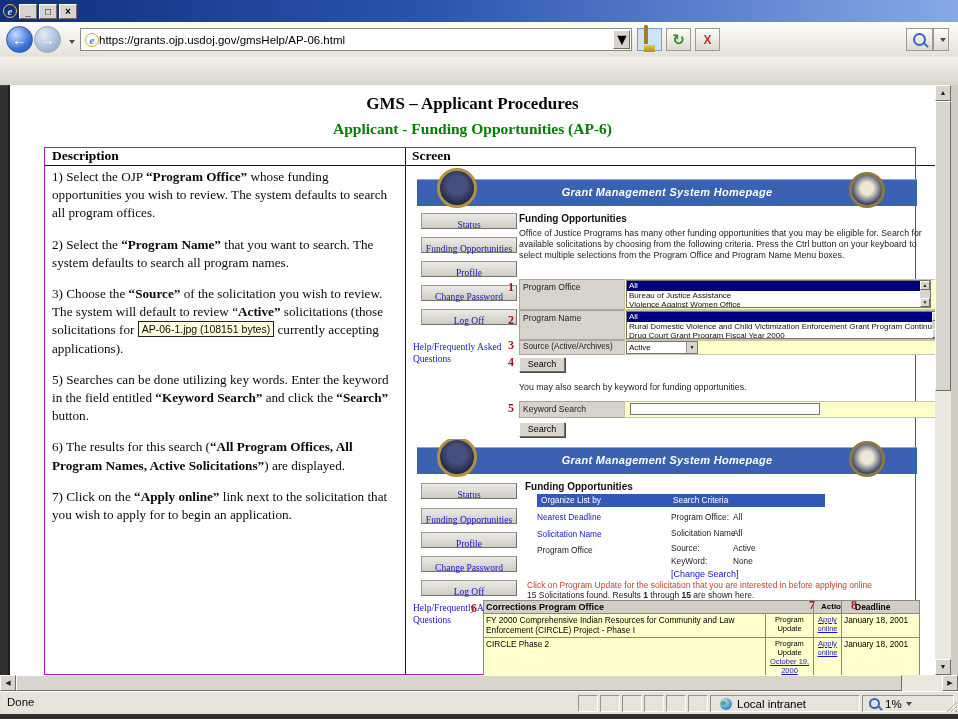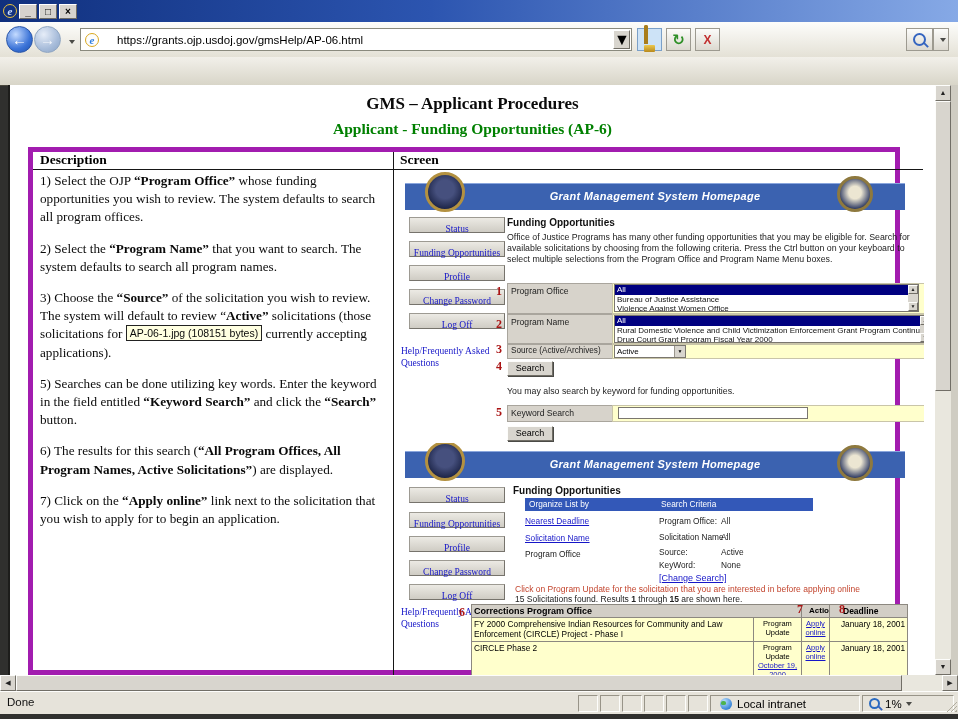--- a/index.html
+++ b/index.html
@@ -11,21 +11,21 @@
   .winbtn{width:18px;height:15px;margin-left:2px;background:#d6d3ce;border:1px solid;border-color:#fff #6e6b64 #6e6b64 #fff;font:bold 10px "Liberation Sans",sans-serif;text-align:center;line-height:13px;color:#000;box-sizing:border-box}
   .ie-e{display:inline-block;width:14px;height:14px;border-radius:50%;border:1px solid #d9a820;font:italic bold 11px "Liberation Serif",serif;color:#2a7be0;text-align:center;line-height:12px;background:#fdfdfd;box-sizing:border-box}
   .ie-e.dark{background:transparent;color:#cfe2ff;border-color:#e8c23c}
   
   #navbar{left:0;top:22px;width:958px;height:35px;background:linear-gradient(#fdfdfb,#e4e1d6);border-bottom:1px solid #b2aea2}
   .navcircle{width:27px;height:27px;border-radius:50%;text-align:center;line-height:26px;font-size:15px;font-weight:bold;box-sizing:border-box}
   #btn-back{left:6px;top:4px;background:radial-gradient(circle at 35% 30%,#c4dbff,#3c74d8 60%,#1b4fae);border:1px solid #2c57a8;color:#fff}
   #btn-fwd{left:34px;top:4px;background:radial-gradient(circle at 35% 30%,#e6edf8,#a7bcda 60%,#8aa3c4;);background:radial-gradient(circle at 35% 30%,#e6edf8,#a7bcda 60%,#8aa3c4);border:1px solid #90a6c2;color:#f4f7fb}
   #nav-caret{left:63px;top:10px;width:13px;height:16px;text-align:center}
   #addressbar{left:80px;top:6px;width:552px;height:23px;background:#fff;border:1px solid #8a8a7e;display:flex;align-items:center;box-sizing:border-box;padding-left:4px}
-  #addr-url{font:11.5px "Liberation Sans",sans-serif;color:#000;margin-left:18px;flex:1;white-space:nowrap;overflow:hidden}
+  #addr-url{font:11.5px "Liberation Sans",sans-serif;color:#000;margin-left:0;flex:1;white-space:nowrap;overflow:hidden}
   #addr-caret{width:17px;height:19px;background:#d8d5ce;border:1px solid;border-color:#fff #716e66 #716e66 #fff;text-align:center;line-height:17px;margin-right:1px;box-sizing:border-box}
   .chromebtn{top:6px;height:23px;background:linear-gradient(#fcfcfa,#dcd9d0);border:1px solid #9d9a90;box-sizing:border-box;display:flex;align-items:center;justify-content:center}
   #lock-btn{left:637px;width:25px;background:#cde3f7;border-color:#7ba0c8}
   .lock-shackle{width:7px;height:5px;border:2px solid #a87d1c;border-bottom:none;border-radius:4px 4px 0 0;margin:0 auto}
   .lock-body{width:11px;height:7px;background:linear-gradient(#ecc84e,#b8891c);margin:0 auto;border-radius:1px}
   #refresh-btn{left:666px;width:25px;font:bold 15px "DejaVu Sans",sans-serif;color:#2e8f26}
   #stop-btn{left:695px;width:25px;font:bold 12px "Liberation Sans",sans-serif;color:#c23030}
   #livesearch{left:724px;top:6px;width:180px;height:23px;background:#fff;border:1px solid #8a8a7e;box-sizing:border-box}
   #livesearch input{width:100%;height:100%;border:none;outline:none;background:transparent;font:11.5px "Liberation Sans",sans-serif;padding:0 4px;box-sizing:border-box;color:#555}
   #search-btn{left:906px;width:27px}
@@ -84,21 +84,21 @@
   #zone-pane{left:710px;width:150px;display:flex;align-items:center;padding-left:4px;font:11.5px "Liberation Sans",sans-serif}
   #zone-pane span{margin-left:5px}
   #zoom-pane{left:862px;width:92px;display:flex;align-items:center;padding-left:6px;font:11.5px "Liberation Sans",sans-serif}
   .mag.small{width:7px;height:7px;border-color:#2a6ac0}
   #zoom-pane .lvl{margin-left:5px}
   .grip{right:1px;bottom:2px;width:12px;height:12px;background:linear-gradient(135deg,transparent 0 55%,#b0ac9e 55% 62%,transparent 62% 72%,#b0ac9e 72% 79%,transparent 79% 89%,#b0ac9e 89% 96%,transparent 96%)}
   #bottom-edge{left:0;top:714px;width:958px;height:5px;background:#30302e}
   
   #h1{left:0;top:9px;width:925px;text-align:center;font:bold 17px "Liberation Serif",serif;color:#0a0a0a}
   #h2{left:0;top:35px;width:925px;text-align:center;font:bold 15.5px "Liberation Serif",serif;color:#008000}
-  #doc-table{left:18px;top:62px;width:872px;height:528px;border:5px solid #a21caf;box-sizing:border-box}
+  #doc-table{left:34px;top:62px;width:872px;height:528px;border:1px solid #a21caf;box-sizing:border-box}
   #doc-divider{left:360px;top:0;width:1px;height:526px;background:#161616}
   #doc-head{left:0;top:0;width:890px;height:17px;border-bottom:1px solid #161616}
   .colhead{font:bold 13.5px "Liberation Serif",serif;top:0}
   #desc-cell{left:0;top:18px;width:345px;padding:2px 4px 0 7px;font:13.2px/18.2px "Liberation Serif",serif;color:#0a0a0a}
   #desc-cell p{margin:0 0 13px 0}
   .tooltip{display:inline-block;background:#ffffe1;border:1px solid #222;font:10.5px "Liberation Sans",sans-serif;padding:0 3px;line-height:14px;vertical-align:1px;white-space:nowrap}
   #screen-cell{left:361px;top:17px;width:530px;height:510px;overflow:hidden}
   
   .shot{position:absolute;font-family:"Liberation Sans",sans-serif}
   .gms-banner{background:#3b62b0;border-top:1px solid #8aa6dd;text-align:center}
@@ -119,33 +119,33 @@
   .lb-scroll{position:absolute;right:0;top:0;bottom:0;width:10px;background:#d8d5ce;display:flex;flex-direction:column;justify-content:space-between}
   .lb-scroll .cbtn{width:10px;height:9px;font-size:5px;line-height:7px}
   .dropdown{background:#fff;border:1px solid #7a766e;box-sizing:border-box;font:8px "Liberation Sans",sans-serif;display:flex;align-items:center}
   .dropdown .val{flex:1;padding-left:2px}
   .dropdown .ddbtn{width:10px;height:100%;background:#d8d5ce;border-left:1px solid #9a968c;font-size:5px;text-align:center;line-height:11px}
   .gbtn{background:#d8d5ce;border:1px solid;border-color:#fdfdfb #716e66 #716e66 #fdfdfb;font:9px "Liberation Sans",sans-serif;text-align:center;line-height:13px;box-sizing:border-box;box-shadow:1px 1px 0 #4a4a46}
   .tinput{background:#fff;border:1px solid #7a766e;box-sizing:border-box}
   .rednum{font:bold 12px "Liberation Serif",serif;color:#aa1414}
   .bluebar{background:#3358b8}
   .bluebar span{font:8.3px "Liberation Sans",sans-serif;color:#fff;line-height:13px}
-  .slink{font:8.3px "Liberation Sans",sans-serif;color:#1616c8;text-decoration:underline}
+  .slink{font:8.3px "Liberation Sans",sans-serif;color:#1616c8;}
   .stext{font:8.3px "Liberation Sans",sans-serif;color:#222}
   .notice{font:8.5px "Liberation Sans",sans-serif;color:#c3452e}
   .resline{font:8.5px "Liberation Sans",sans-serif;color:#222}
   .rtable{border-collapse:collapse;table-layout:fixed}
   .rtable td{border:1px solid #8c8880;padding:1px 2px;vertical-align:top;overflow:hidden}
   .rtable .ghead{background:#d2cec6;font:bold 9px "Liberation Sans",sans-serif}
   .rtable .ahead{background:#d2cec6;font:bold 8px "Liberation Sans",sans-serif;padding-left:7px}
   .rtable .dhead{background:#d2cec6;font:bold 8.5px "Liberation Sans",sans-serif;padding-left:13px}
   .rtable .ycell{background:#ffffcc;font:8.3px/10.4px "Liberation Sans",sans-serif}
   .rtable .ucell{background:#ffffcc;font:7.5px/9px "Liberation Sans",sans-serif;text-align:center}
   .rtable .acell{background:#ffffcc;font:7.5px/9px "Liberation Sans",sans-serif;text-align:center}
-  .rtable .dcell{background:#ffffcc;font:8.3px "Liberation Sans",sans-serif;text-align:right}
+  .rtable .dcell{background:#ffffcc;font:8.3px "Liberation Sans",sans-serif;text-align:left}
   .rtable a,.alink{color:#1616c8;text-decoration:underline}
 </style>
 </head>
 <body>
 
 <div id="titlebar" class="abs">
   <span class="ie-e dark">e</span>
   <span class="winbtn">_</span>
   <span class="winbtn">□</span>
   <span class="winbtn">×</span>

